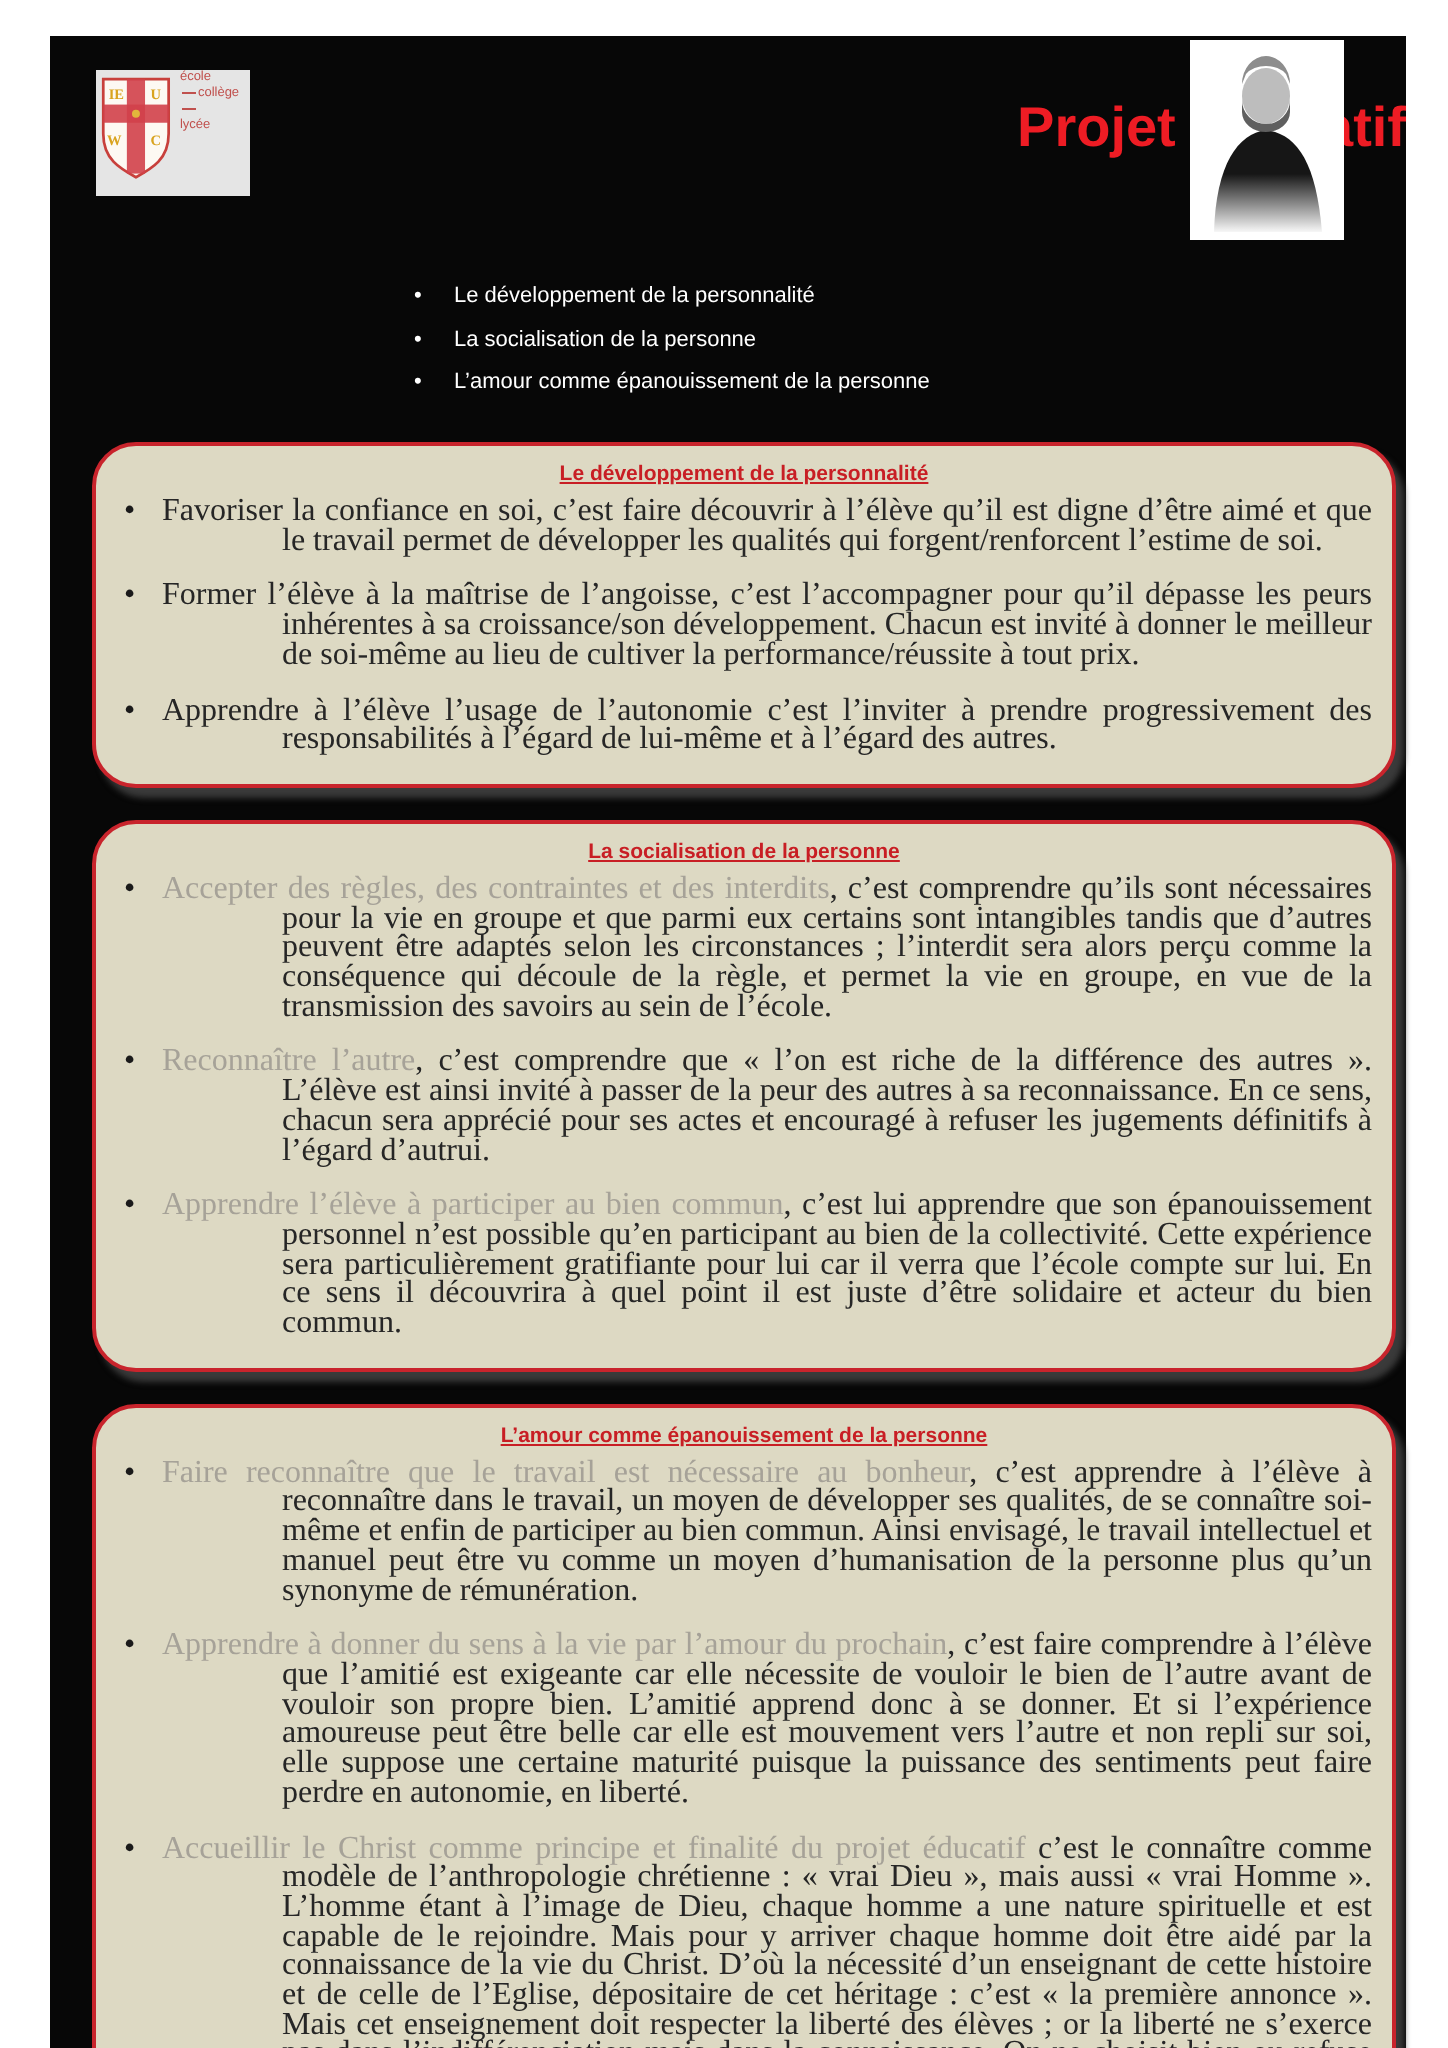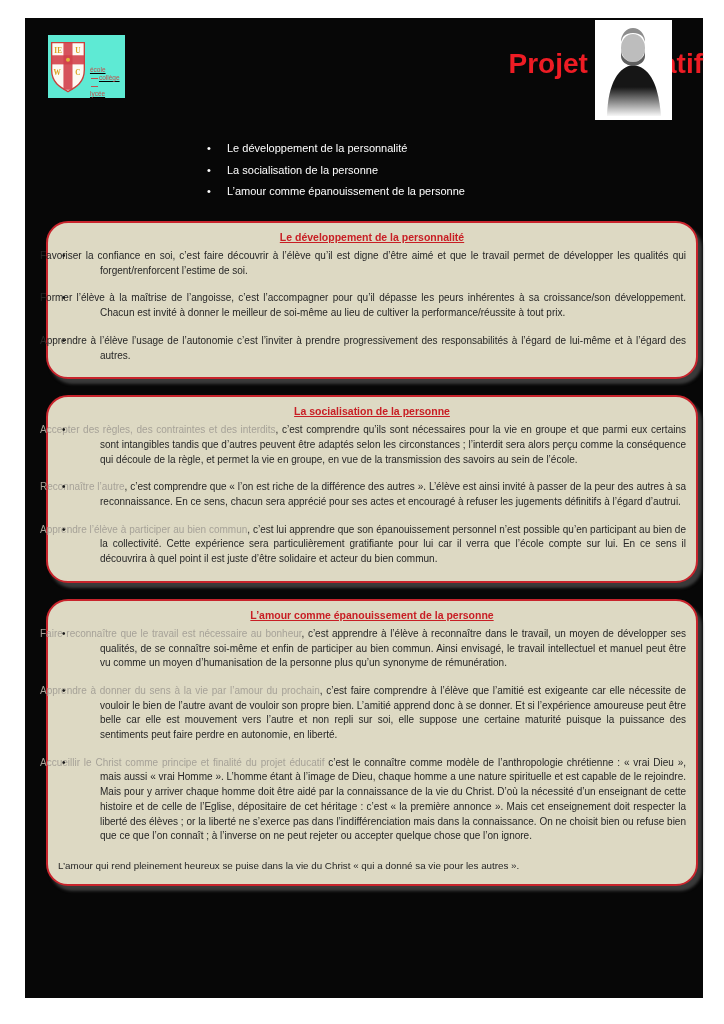--- a/index.html
+++ b/index.html
@@ -1,36 +1,36 @@
 <!DOCTYPE html>
 <html lang="fr"><head>
 <meta charset="utf-8">
 <style>
   html,body{margin:0;padding:0;background:#ffffff;}
   body{width:724px;height:1024px;font-family:"Liberation Sans",sans-serif;position:relative;}
   .slide{position:absolute;left:25px;top:18px;width:678px;min-height:980px;background:#070707;}
   
   .header{position:relative;height:203px;}
-  .logo-box{position:absolute;left:23px;top:17px;width:77px;height:63px;background:#5eead4;display:flex;align-items:flex-end;text-decoration:underline;}
+  .logo-box{position:absolute;left:23px;top:17px;width:77px;height:63px;background:#e5e5e5;display:flex;align-items:flex-start;}
   .logo-text{font-size:6.5px;color:#c0504d;line-height:8px;margin-left:2px;}
   .logo-text .dash{display:inline-block;width:7px;border-top:1px solid #c0504d;vertical-align:middle;margin:0 1px;}
   .main-title{position:absolute;left:0;top:30px;width:100%;text-align:right;
       font-size:28px;font-weight:bold;color:#ee1c24;letter-spacing:0px;}
   .photo-box{position:absolute;left:570px;top:2px;width:77px;height:100px;background:#ffffff;overflow:hidden;}
   .intro-list{position:absolute;left:176px;top:122px;list-style:none;margin:0;padding:0;}
   .intro-list li{color:#ffffff;font-size:11px;line-height:16.5px;margin-bottom:5px;position:relative;padding-left:26px;}
   .intro-list li::before{content:"•";position:absolute;left:6px;color:#ffffff;}
   
   .section-box{background:#ddd9c3;border:2.5px solid #c8242c;border-radius:22px;
       margin:0 5px 16px 21px;width:652px;box-sizing:border-box;
       padding:6px 0 10px 0;box-shadow:4px 5px 3px #3a3a3a;}
   .section-title{text-align:center;color:#c81e24;font-weight:bold;font-size:10.5px;
       text-decoration:underline;margin:2px 0 6px 0;}
-  .item{position:relative;padding:0 10px 0 52px;text-indent:-60px;text-align:justify;
-      font-size:10px;line-height:14.7px;color:#262626;margin-bottom:13px;}
+  .item{position:relative;padding:0 10px 0 93px;text-indent:-60px;text-align:justify;
+      font-size:16px;line-height:14.7px;color:#262626;margin-bottom:13px;font-family:Liberation Serif, serif;}
   .item:last-child{margin-bottom:4px;}
   .item::before{content:"•";position:absolute;left:14px;top:0;text-indent:0;color:#1a1a1a;}
   .item .lead{color:#a6a298;}
   .box-footer{font-size:9.8px;line-height:14.7px;color:#262626;padding:2px 12px 0 10px;}
 </style>
 </head>
 <body>
 
 <div class="slide">
 

